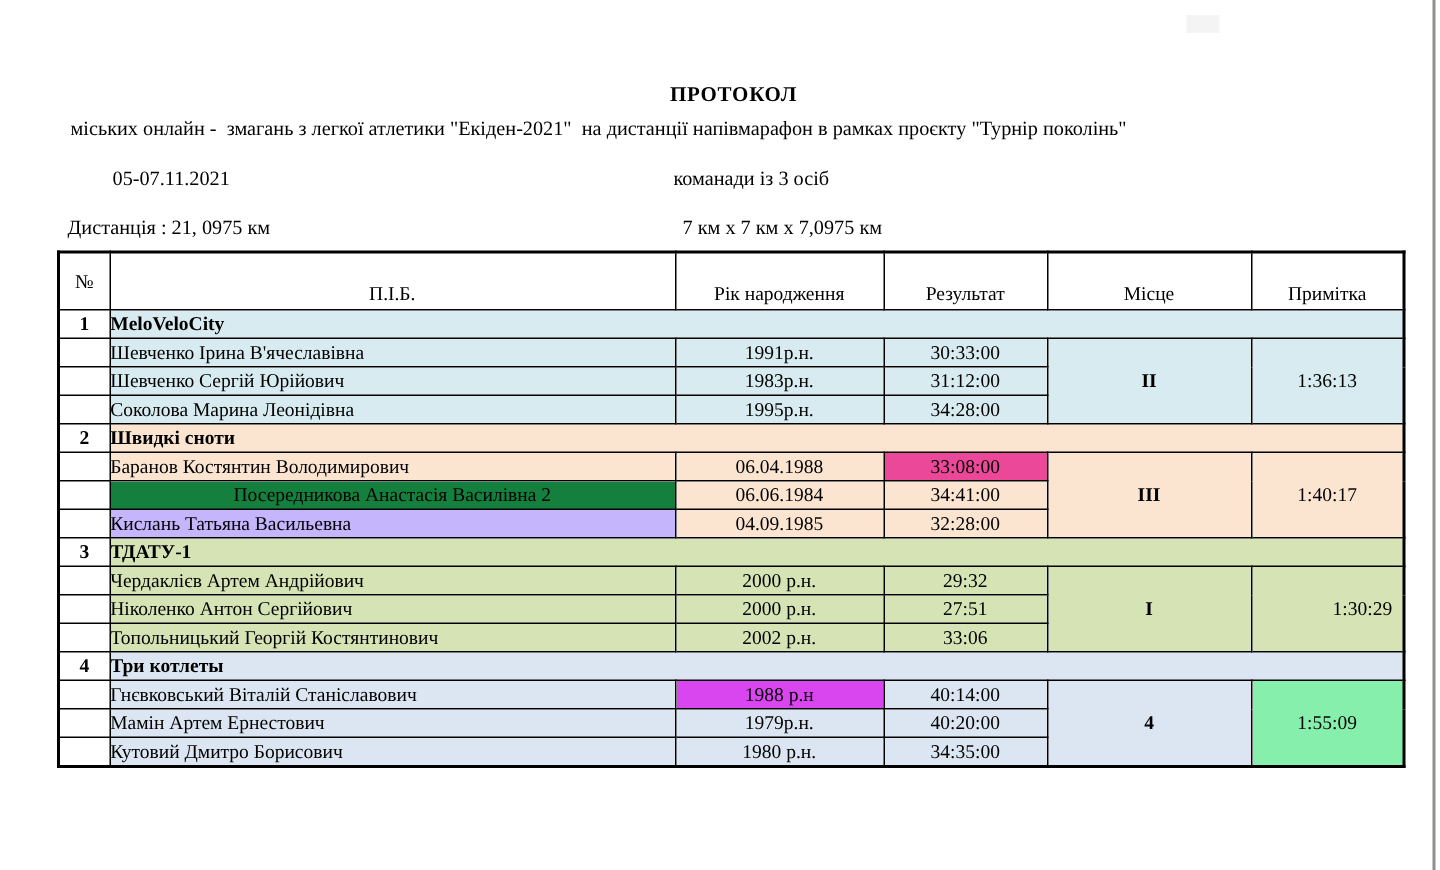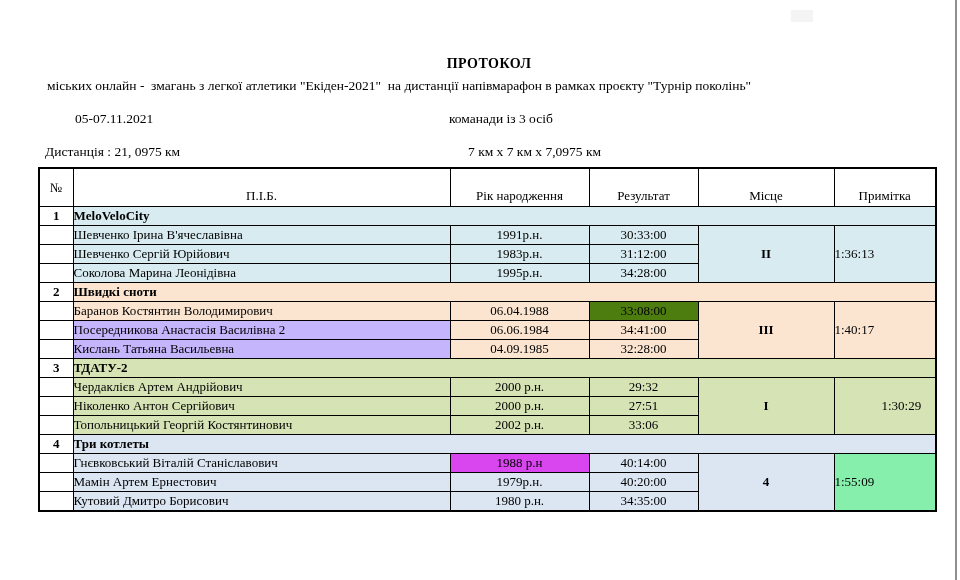--- a/index.html
+++ b/index.html
@@ -10,40 +10,40 @@
   .title {
     position:absolute; top:56px; left:0; width:978px; text-align:center;
     font-weight:bold; font-size:14px; letter-spacing:0.5px;
   }
   .subtitle {
     position:absolute; top:78px; left:47px; font-size:13.5px; white-space:pre;
   }
   .date-line   { position:absolute; top:111px; left:75px;  font-size:13.5px; }
   .team-size   { position:absolute; top:111px; left:449px; font-size:13.5px; }
   .distance    { position:absolute; top:144px; left:45px;  font-size:13.5px; }
-  .splits      { position:absolute; top:144px; left:455px; font-size:13.5px;margin-left:13px; }
+  .splits      { position:absolute; top:144px; left:455px; font-size:13.5px; }
 
   table.protocol {
     position:absolute; top:167px; left:38px;
     border-collapse:collapse; table-layout:fixed;
     border:2px solid #000;
   }
   table.protocol td {
     border:1px solid #000; font-size:13px; line-height:16px;
     padding:0; overflow:hidden; white-space:nowrap; background:#fff;
   }
   tr.hdr td { height:35px; vertical-align:bottom; text-align:center; padding-bottom:2px; }
   tr.hdr td.numh { vertical-align:middle; padding-bottom:0; }
   tr.trow td { height:18px; vertical-align:middle; }
   td.num   { text-align:center; font-weight:bold; }
   td.teamname { font-weight:bold; padding-left:4px; }
   td.mname { padding-left:4px; }
   td.c     { text-align:center; }
   td.place { text-align:center; vertical-align:bottom; font-weight:bold; padding-bottom:1px; }
-  td.note  { vertical-align:bottom; padding-bottom:1px; }
+  td.note  { text-align:center; vertical-align:bottom; padding-bottom:1px; }
 
   .edge-line { position:absolute; left:955px; top:0; width:2px; height:580px; background:#8f8f8f; }
   .smudge    { position:absolute; left:791px; top:10px; width:22px; height:12px; background:#f4f4f4; }
 </style>
 </head>
 <body>
 
 <div class="title">ПРОТОКОЛ</div>
 <div class="subtitle">міських онлайн -  змагань з легкої атлетики "Екіден-2021"  на дистанції напівмарафон в рамках проєкту "Турнір поколінь"</div>
 <div class="date-line">05-07.11.2021</div>
@@ -97,40 +97,40 @@
   </tr>
 
   <tr class="trow">
     <td class="num">2</td>
     <td class="teamname" colspan="5" style="background: rgb(251, 229, 209);">Швидкі сноти</td>
   </tr>
   <tr class="trow">
     <td class="num"></td>
     <td class="mname" style="background: rgb(251, 229, 209);">Баранов Костянтин Володимирович</td>
     <td class="c" style="background: rgb(251, 229, 209);">06.04.1988</td>
-    <td class="c" style="background: #4d7c0f; margin-top: 32px;">33:08:00</td>
+    <td class="c" style="background: #ec4899; margin-top: 32px;">33:08:00</td>
     <td class="place" rowspan="3" style="background: rgb(251, 229, 209);">III</td>
     <td class="note" rowspan="3" style="background: rgb(251, 229, 209);">1:40:17</td>
   </tr>
   <tr class="trow">
     <td class="num"></td>
-    <td class="mname" style="background: #c4b5fd;">Посередникова Анастасія Василівна 2</td>
+    <td class="mname" style="background: #15803d; text-align: center;">Посередникова Анастасія Василівна 2</td>
     <td class="c" style="background: rgb(251, 229, 209);">06.06.1984</td>
     <td class="c" style="background: rgb(251, 229, 209);">34:41:00</td>
   </tr>
   <tr class="trow">
     <td class="num"></td>
     <td class="mname" style="background: #c4b5fd; margin-left: 44px;">Кислань Татьяна Васильевна</td>
     <td class="c" style="background: rgb(251, 229, 209);">04.09.1985</td>
     <td class="c" style="background: rgb(251, 229, 209);">32:28:00</td>
   </tr>
 
   <tr class="trow">
     <td class="num">3</td>
-    <td class="teamname" colspan="5" style="background: rgb(214, 227, 181);">ТДАТУ-2</td>
+    <td class="teamname" colspan="5" style="background: rgb(214, 227, 181);">ТДАТУ-1</td>
   </tr>
   <tr class="trow">
     <td class="num"></td>
     <td class="mname" style="background: rgb(214, 227, 181);">Чердаклієв Артем Андрійович</td>
     <td class="c" style="background: rgb(214, 227, 181);">2000 р.н.</td>
     <td class="c" style="background: rgb(214, 227, 181);">29:32</td>
     <td class="place" rowspan="3" style="background: rgb(214, 227, 181);">I</td>
     <td class="note" rowspan="3" style="background: rgb(214, 227, 181); padding-left: 47px;">1:30:29</td>
   </tr>
   <tr class="trow">

